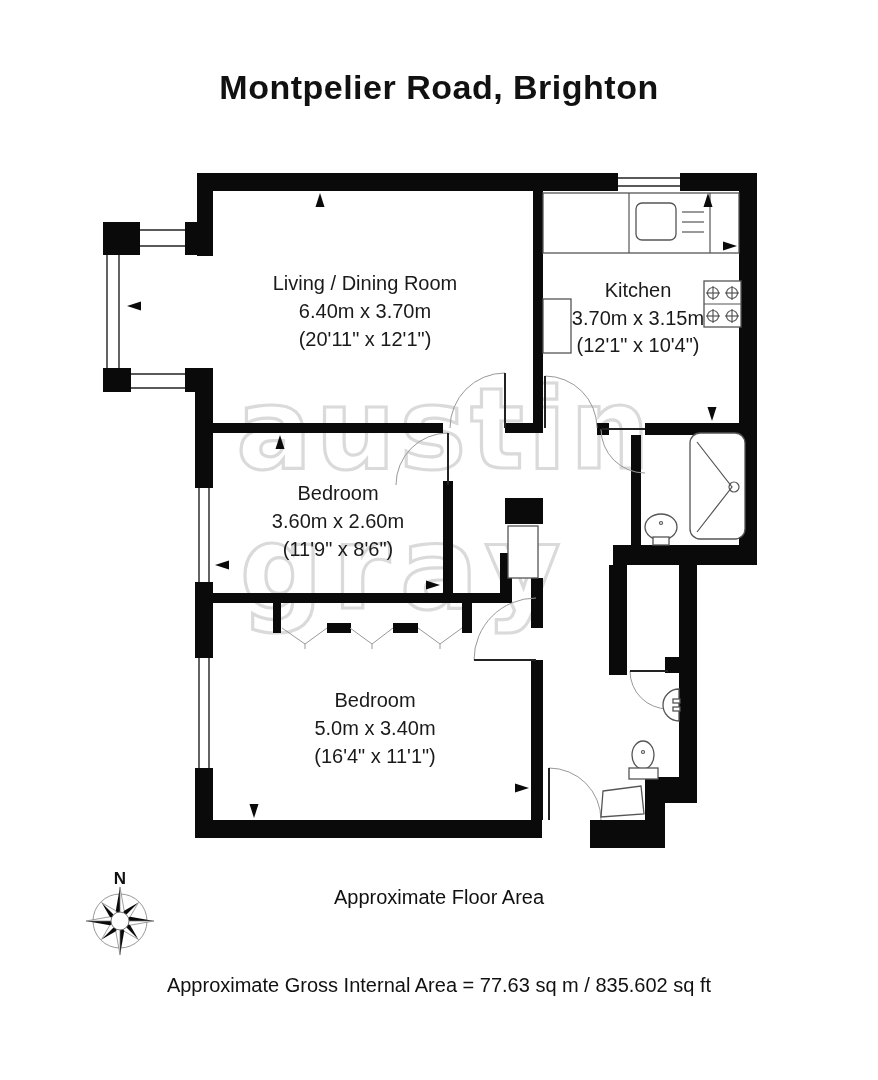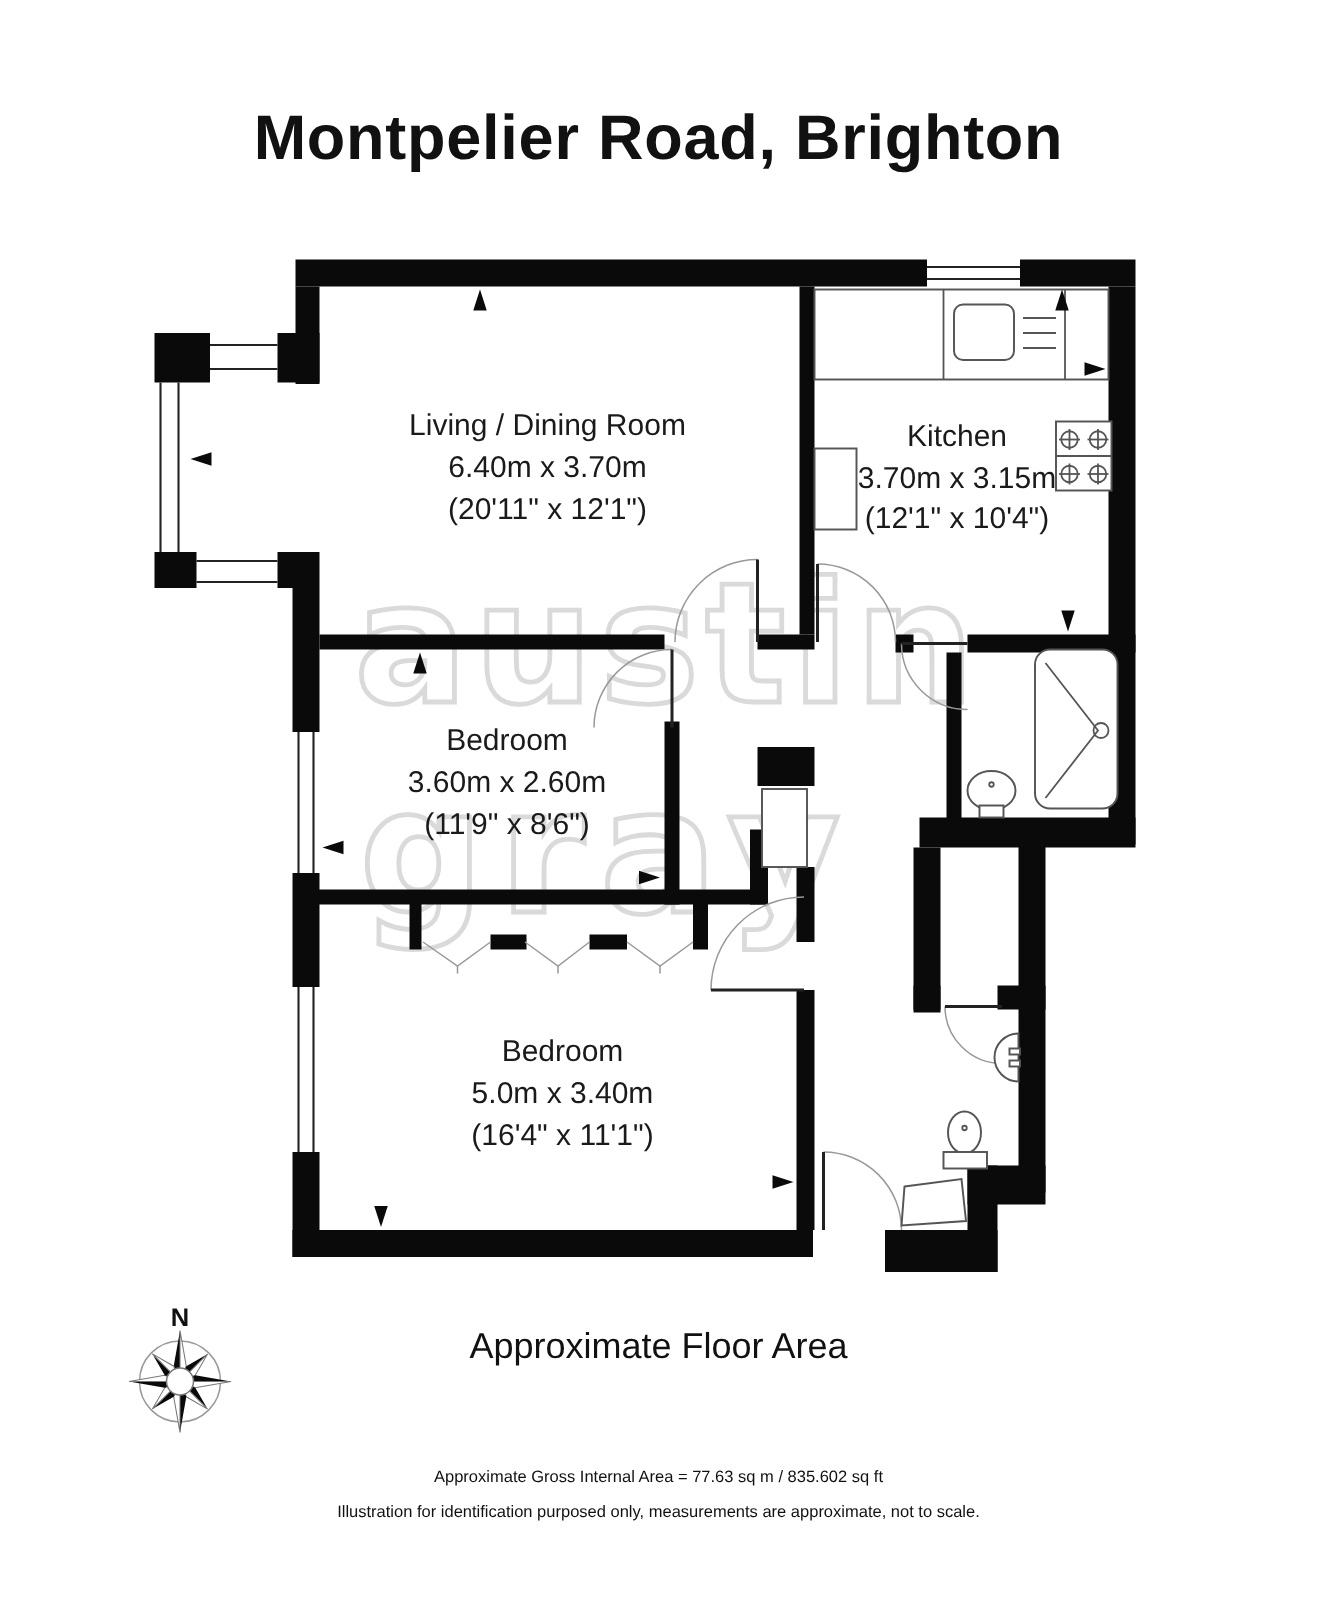--- a/index.html
+++ b/index.html
@@ -2,23 +2,23 @@
 <html><head>
 <meta charset="utf-8">
 <style>
   html,body{margin:0;padding:0;}
   body{
     width:878px;height:1080px;overflow:hidden;background:#ffffff;
     font-family:"Liberation Sans","DejaVu Sans",sans-serif;color:#111;
     position:relative;
   }
   .abs{position:absolute;left:0;width:878px;text-align:center;}
-  #title{top:68px;font-size:42px;font-weight:bold;letter-spacing:0.5px;}
-  #floor-area{top:884px;font-size:24px;line-height:27px;}
-  #footer{top:974px;font-size:11px;line-height:23px;}
+  #title{top:68px;font-size:34px;font-weight:bold;letter-spacing:0.5px;}
+  #floor-area{top:884px;font-size:20px;line-height:27px;}
+  #footer{top:974px;font-size:20px;line-height:23px;}
   #plan-svg{position:absolute;left:0;top:0;}
   svg text.room-name,svg text.room-dim{
     font-family:"Liberation Sans","DejaVu Sans",sans-serif;
     font-size:20px;fill:#1a1a1a;
   }
   svg text.wm{
     font-family:"DejaVu Sans","Liberation Sans",sans-serif;
     font-weight:bold;fill:none;stroke:#dadada;stroke-width:3.2px;
   }
   svg text.north{font-size:17px;font-weight:bold;fill:#111;}
@@ -280,14 +280,13 @@
 </svg>
 
 <div id="title" class="abs">Montpelier Road, Brighton</div>
 
 <div id="floor-area" class="abs">
   <div>Approximate Floor Area</div>
 </div>
 
 <div id="footer" class="abs">
   <div>Approximate Gross Internal Area = 77.63 sq m / 835.602 sq ft</div>
-  <div>Illustration for identification purposed only, measurements are approximate, not to scale.</div>
 </div>
 
 </body></html>

